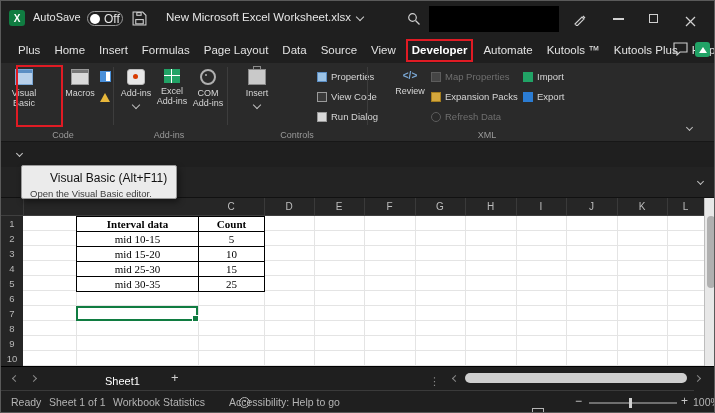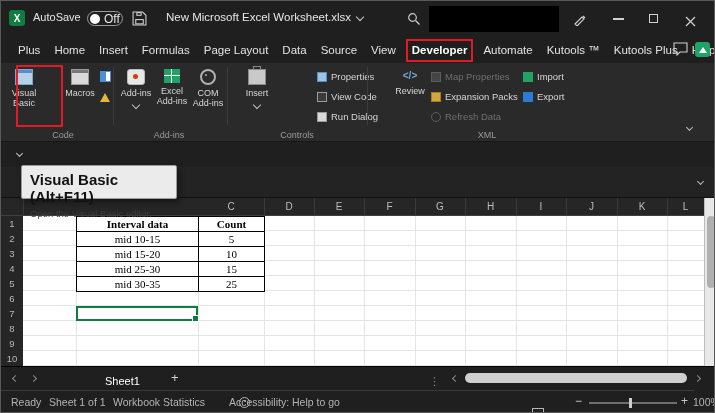--- a/index.html
+++ b/index.html
@@ -64,21 +64,21 @@
   .ic-refresh{border:1px solid #5c5c5c;border-radius:50%;background:transparent;}
   .ic-import{background:#21a366;}
   .ic-export{background:#2b7cd3;}
   .ic-quad{width:11px;height:11px;border:1px solid #4a90d9;background:linear-gradient(to right,#4a90d9 50%,#fff 50%);}
   .ic-warn{width:0;height:0;border-left:5px solid transparent;border-right:5px solid transparent;border-bottom:9px solid #e8b73a;}
   
   .annotation{border:2px solid #E01B24;background:transparent;z-index:40;}
   
   .tooltip{background:#ebebeb;border:1px solid #9a9a9a;border-radius:2px;z-index:50;
     box-shadow:2px 3px 6px rgba(0,0,0,.45);padding:5px 8px;}
-  .tooltip .tt-title{font-size:15px;font-weight:bold;color:#111;}
+  .tooltip .tt-title{font-size:12px;font-weight:normal;color:#111;margin-left:20px;}
   .tooltip .tt-body{font-size:9.5px;color:#3c3c3c;margin-top:3px;}
   
   .headrow{background:#262626;border-bottom:1px solid #3f3f3f;}
   .colhead{position:absolute;top:0;height:100%;display:flex;align-items:center;justify-content:center;
     font-size:10px;color:#bdbdbd;border-right:1px solid #3a3a3a;}
   .rowhead{width:22px;height:15px;display:flex;align-items:center;justify-content:center;
     font-size:9.5px;color:#b8b8b8;}
   .gridbg{background-color:#fff;
     background-image:repeating-linear-gradient(to bottom,transparent 0 14px,#e4e4e4 14px 15px);}
   .vline{position:absolute;top:0;width:1px;height:150px;background:#e4e4e4;}

